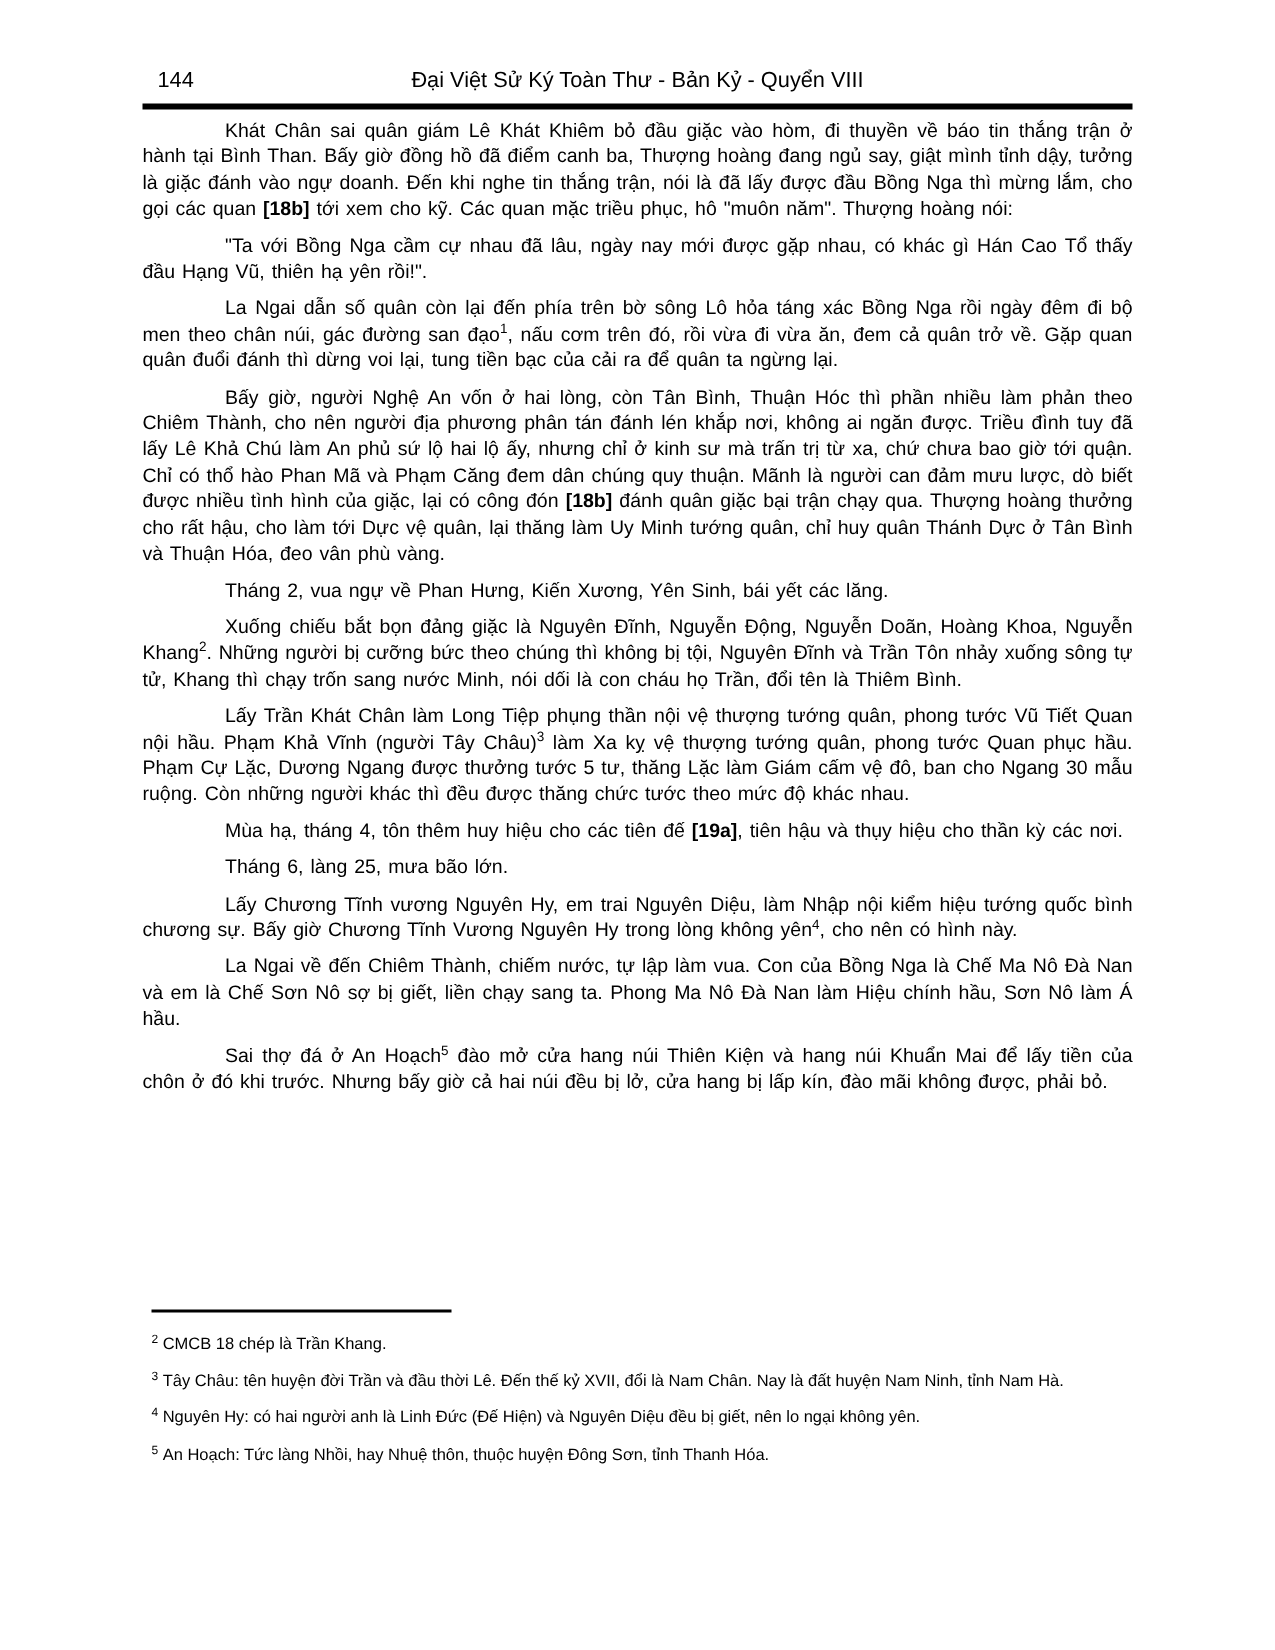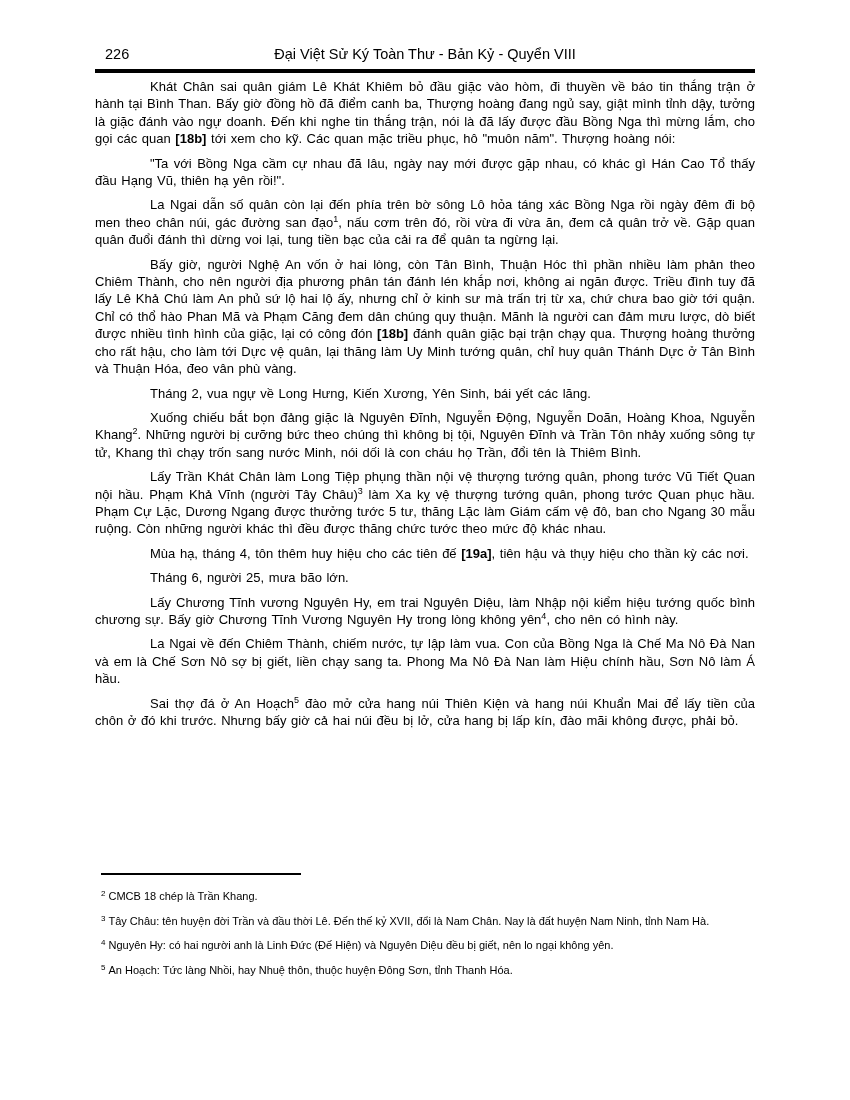--- a/index.html
+++ b/index.html
@@ -87,36 +87,36 @@
     vertical-align: 4px;
     margin-right: 3px;
   }
 </style>
 </head>
 <body>
 
 <div class="page">
 
   <div class="header">
-    <span class="page-number">226</span>
+    <span class="page-number">144</span>
     <div class="header-title">Đại Việt Sử Ký Toàn Thư - Bản Kỷ - Quyển VIII</div>
   </div>
 
   <div class="header-rule"></div>
 
   <div class="content">
       <p class="para"><span>Khát Chân sai quân giám Lê Khát Khiêm bỏ đầu giặc vào hòm, đi thuyền về báo tin thắng trận ở hành tại Bình Than. Bấy giờ đồng hồ đã điểm canh ba, Thượng hoàng đang ngủ say, giật mình tỉnh dậy, tưởng là giặc đánh vào ngự doanh. Đến khi nghe tin thắng trận, nói là đã lấy được đầu Bồng Nga thì mừng lắm, cho gọi các quan </span><b>[18b]</b><span> tới xem cho kỹ. Các quan mặc triều phục, hô "muôn năm". Thượng hoàng nói:</span></p>
       <p class="para"><span>"Ta với Bồng Nga cầm cự nhau đã lâu, ngày nay mới được gặp nhau, có khác gì Hán Cao Tổ thấy đầu Hạng Vũ, thiên hạ yên rồi!".</span></p>
       <p class="para"><span>La Ngai dẫn số quân còn lại đến phía trên bờ sông Lô hỏa táng xác Bồng Nga rồi ngày đêm đi bộ men theo chân núi, gác đường san đạo</span><sup>1</sup><span>, nấu cơm trên đó, rồi vừa đi vừa ăn, đem cả quân trở về. Gặp quan quân đuổi đánh thì dừng voi lại, tung tiền bạc của cải ra để quân ta ngừng lại.</span></p>
       <p class="para"><span>Bấy giờ, người Nghệ An vốn ở hai lòng, còn Tân Bình, Thuận Hóc thì phần nhiều làm phản theo Chiêm Thành, cho nên người địa phương phân tán đánh lén khắp nơi, không ai ngăn được. Triều đình tuy đã lấy Lê Khả Chú làm An phủ sứ lộ hai lộ ấy, nhưng chỉ ở kinh sư mà trấn trị từ xa, chứ chưa bao giờ tới quận. Chỉ có thổ hào Phan Mã và Phạm Căng đem dân chúng quy thuận. Mãnh là người can đảm mưu lược, dò biết được nhiều tình hình của giặc, lại có công đón </span><b>[18b]</b><span> đánh quân giặc bại trận chạy qua. Thượng hoàng thưởng cho rất hậu, cho làm tới Dực vệ quân, lại thăng làm Uy Minh tướng quân, chỉ huy quân Thánh Dực ở Tân Bình và Thuận Hóa, đeo vân phù vàng.</span></p>
-      <p class="para"><span>Tháng 2, vua ngự về Long Hưng, Kiến Xương, Yên Sinh, bái yết các lăng.</span></p>
+      <p class="para"><span>Tháng 2, vua ngự về Phan Hưng, Kiến Xương, Yên Sinh, bái yết các lăng.</span></p>
       <p class="para"><span>Xuống chiếu bắt bọn đảng giặc là Nguyên Đĩnh, Nguyễn Động, Nguyễn Doãn, Hoàng Khoa, Nguyễn Khang</span><sup>2</sup><span>. Những người bị cưỡng bức theo chúng thì không bị tội, Nguyên Đĩnh và Trần Tôn nhảy xuống sông tự tử, Khang thì chạy trốn sang nước Minh, nói dối là con cháu họ Trần, đổi tên là Thiêm Bình.</span></p>
       <p class="para"><span>Lấy Trần Khát Chân làm Long Tiệp phụng thần nội vệ thượng tướng quân, phong tước Vũ Tiết Quan nội hầu. Phạm Khả Vĩnh (người Tây Châu)</span><sup>3</sup><span> làm Xa kỵ vệ thượng tướng quân, phong tước Quan phục hầu. Phạm Cự Lặc, Dương Ngang được thưởng tước 5 tư, thăng Lặc làm Giám cấm vệ đô, ban cho Ngang 30 mẫu ruộng. Còn những người khác thì đều được thăng chức tước theo mức độ khác nhau.</span></p>
       <p class="para"><span>Mùa hạ, tháng 4, tôn thêm huy hiệu cho các tiên đế </span><b>[19a]</b><span>, tiên hậu và thụy hiệu cho thần kỳ các nơi.</span></p>
-      <p class="para"><span>Tháng 6, người 25, mưa bão lớn.</span></p>
+      <p class="para"><span>Tháng 6, làng 25, mưa bão lớn.</span></p>
       <p class="para"><span>Lấy Chương Tĩnh vương Nguyên Hy, em trai Nguyên Diệu, làm Nhập nội kiểm hiệu tướng quốc bình chương sự. Bấy giờ Chương Tĩnh Vương Nguyên Hy trong lòng không yên</span><sup>4</sup><span>, cho nên có hình này.</span></p>
       <p class="para"><span>La Ngai về đến Chiêm Thành, chiếm nước, tự lập làm vua. Con của Bồng Nga là Chế Ma Nô Đà Nan và em là Chế Sơn Nô sợ bị giết, liền chạy sang ta. Phong Ma Nô Đà Nan làm Hiệu chính hầu, Sơn Nô làm Á hầu.</span></p>
       <p class="para"><span>Sai thợ đá ở An Hoạch</span><sup>5</sup><span> đào mở cửa hang núi Thiên Kiện và hang núi Khuẩn Mai để lấy tiền của chôn ở đó khi trước. Nhưng bấy giờ cả hai núi đều bị lở, cửa hang bị lấp kín, đào mãi không được, phải bỏ.</span></p>
     </div>
 
   <div class="footnote-area">
     <div class="footnote-rule"></div>
     <div>
         <p class="footnote"><sup>2</sup><span>CMCB 18 chép là Trần Khang.</span></p>
         <p class="footnote"><sup>3</sup><span>Tây Châu: tên huyện đời Trần và đầu thời Lê. Đến thế kỷ XVII, đổi là Nam Chân. Nay là đất huyện Nam Ninh, tỉnh Nam Hà.</span></p>

